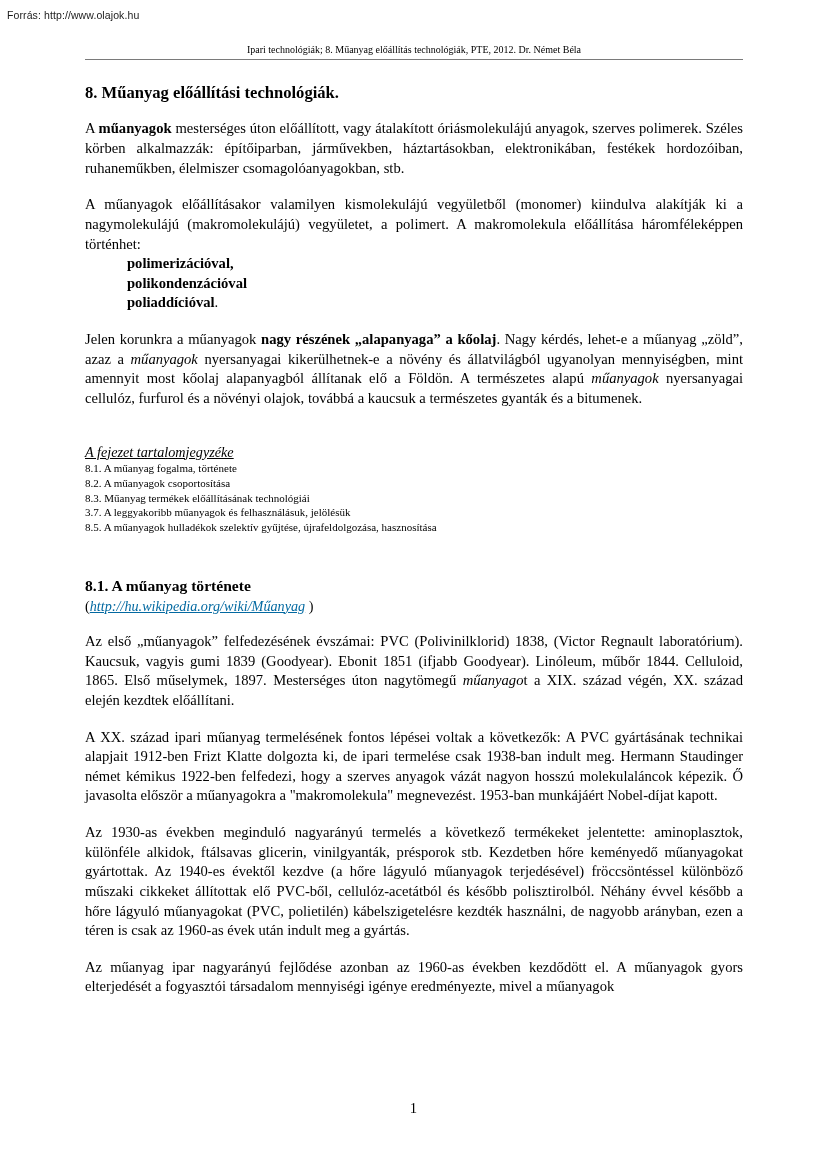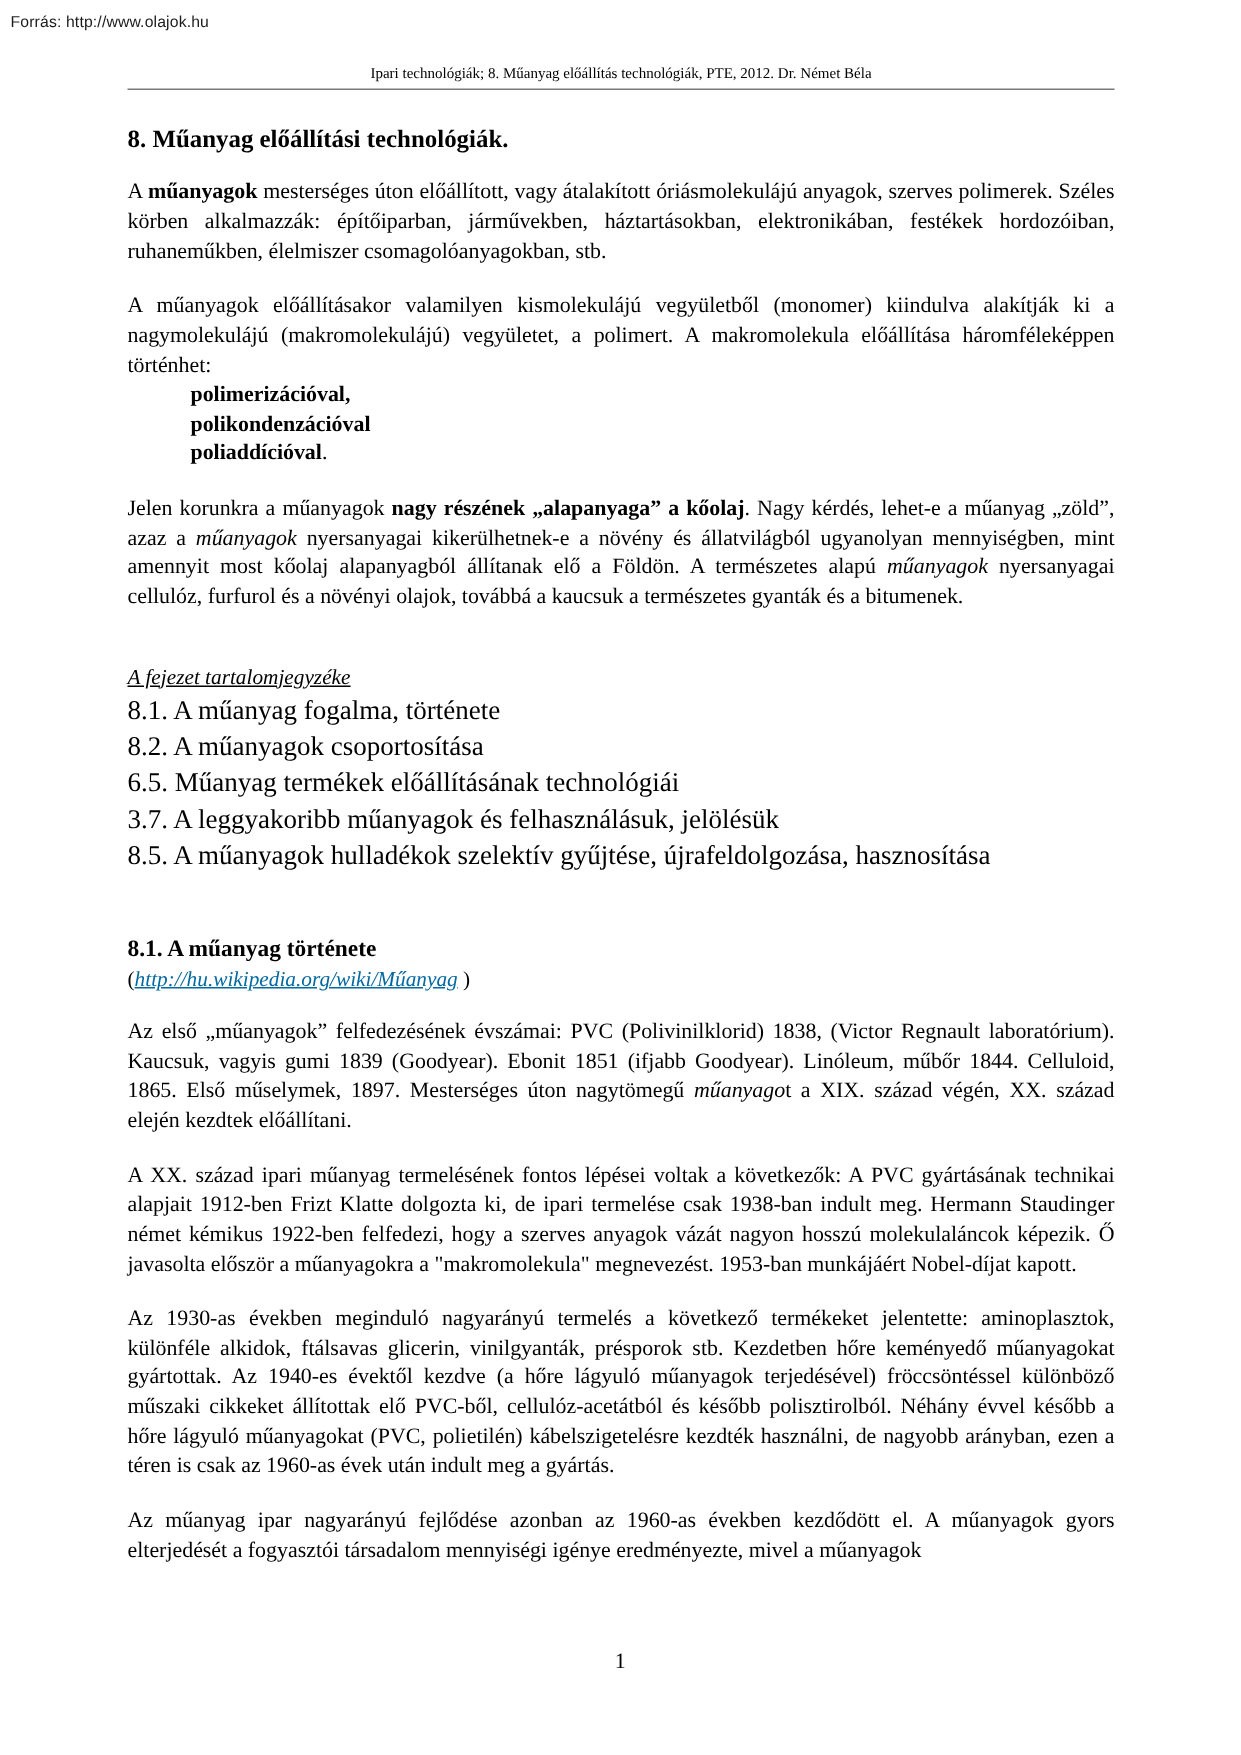--- a/index.html
+++ b/index.html
@@ -87,21 +87,21 @@
   .indent-list li .trail { font-weight: normal; }
 
   .toc-block { margin-top: 34px; }
   .toc-heading {
     font-size: 14.2px;
     font-style: italic;
     text-decoration: underline;
     line-height: 1.3;
   }
   .toc-item {
-    font-size: 18px;
+    font-size: 11px;
     line-height: 1.345;
   }
 
   h2.sec-title {
     font-size: 15.6px;
     font-weight: bold;
     margin: 42px 0 0 0;
     line-height: 1.2;
   }
   .sec-link-line {
@@ -148,21 +148,21 @@
       <li><span>polikondenzációval</span><span class="trail"></span></li>
       <li><span>poliaddícióval</span><span class="trail">.</span></li>
     </ul>
 
     <p class="body-par"><span>Jelen korunkra a műanyagok </span><span class="bold">nagy részének „alapanyaga” a kőolaj</span><span>. Nagy kérdés, lehet-e a műanyag „zöld”, azaz a </span><span class="ital">műanyagok</span><span> nyersanyagai kikerülhetnek-e a növény és állatvilágból ugyanolyan mennyiségben, mint amennyit most kőolaj alapanyagból állítanak elő a Földön. A természetes alapú </span><span class="ital">műanyagok</span><span> nyersanyagai cellulóz, furfurol és a növényi olajok, továbbá a kaucsuk a természetes gyanták és a bitumenek.</span></p>
 
     <div class="toc-block">
       <div class="toc-heading">A fejezet tartalomjegyzéke</div>
       <div class="toc-item">8.1. A műanyag fogalma, története</div>
       <div class="toc-item">8.2. A műanyagok csoportosítása</div>
-      <div class="toc-item">6.5. Műanyag termékek előállításának technológiái</div>
+      <div class="toc-item">8.3. Műanyag termékek előállításának technológiái</div>
       <div class="toc-item">3.7. A leggyakoribb műanyagok és felhasználásuk, jelölésük</div>
       <div class="toc-item">8.5. A műanyagok hulladékok szelektív gyűjtése, újrafeldolgozása, hasznosítása</div>
     </div>
 
     <h2 class="sec-title">8.1. A műanyag története</h2>
 
     <div class="sec-link-line"><span>(</span><a class="linktext" href="#">http://hu.wikipedia.org/wiki/Műanyag</a><span> )</span></div>
 
     <p class="body-par"><span>Az első „műanyagok” felfedezésének évszámai: PVC (Polivinilklorid) 1838, (Victor Regnault laboratórium). Kaucsuk, vagyis gumi 1839 (Goodyear). Ebonit 1851 (ifjabb Goodyear). Linóleum, műbőr 1844. Celluloid, 1865. Első műselymek, 1897. Mesterséges úton nagytömegű </span><span class="ital">műanyago</span><span>t a XIX. század végén, XX. század elején kezdtek előállítani.</span></p>
 

